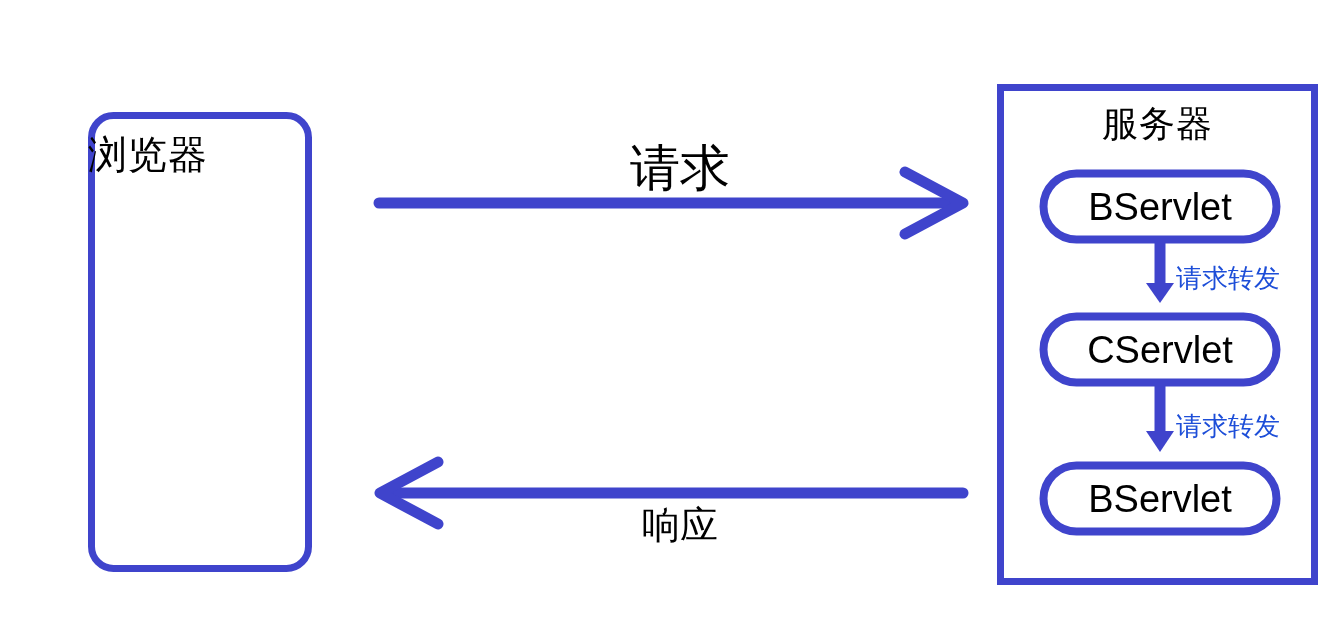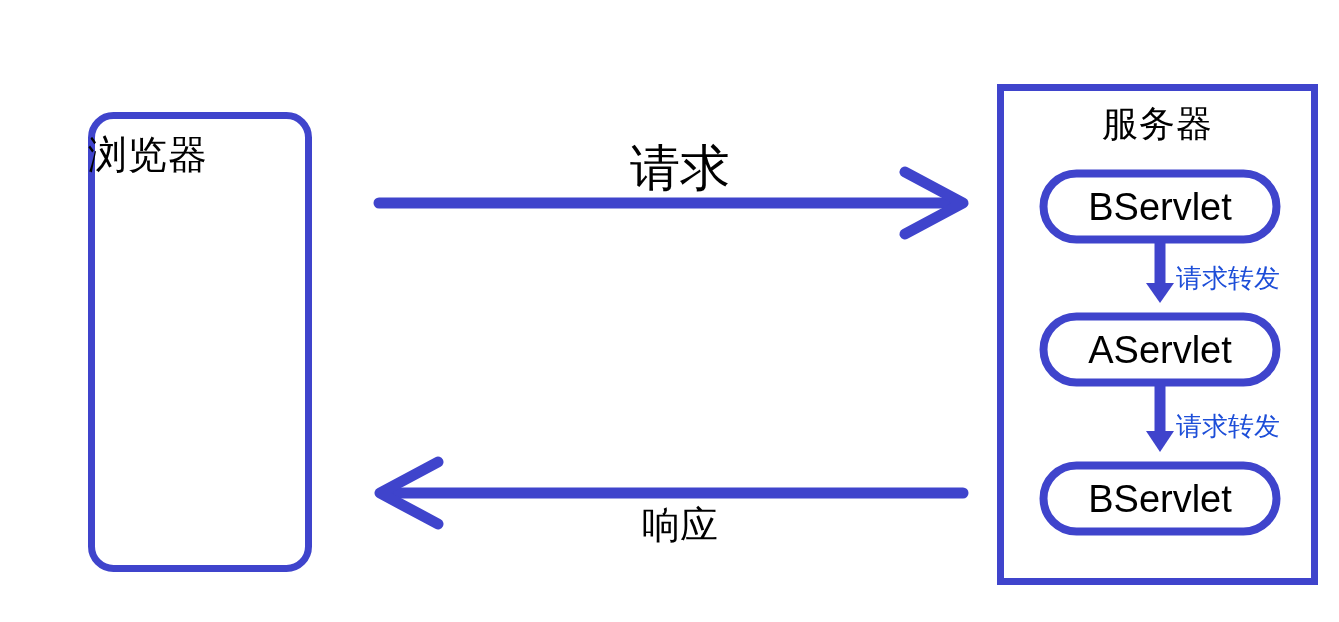--- a/index.html
+++ b/index.html
@@ -114,21 +114,21 @@
   <div class="txt label-browser">浏览器</div>
 
   <div class="txt label-server">服务器</div>
 
   <div class="txt label-request">请求</div>
 
   <div class="txt label-response">响应</div>
 
   <div class="pill-text pill-a">BServlet</div>
 
-  <div class="pill-text pill-b">AServlet</div>
+  <div class="pill-text pill-b">CServlet</div>
 
   <div class="pill-text pill-c">BServlet</div>
 
   <div class="fwd-label fwd-1">请求转发</div>
 
   <div class="fwd-label fwd-2">请求转发</div>
 
 </div>
 
 </body></html>

